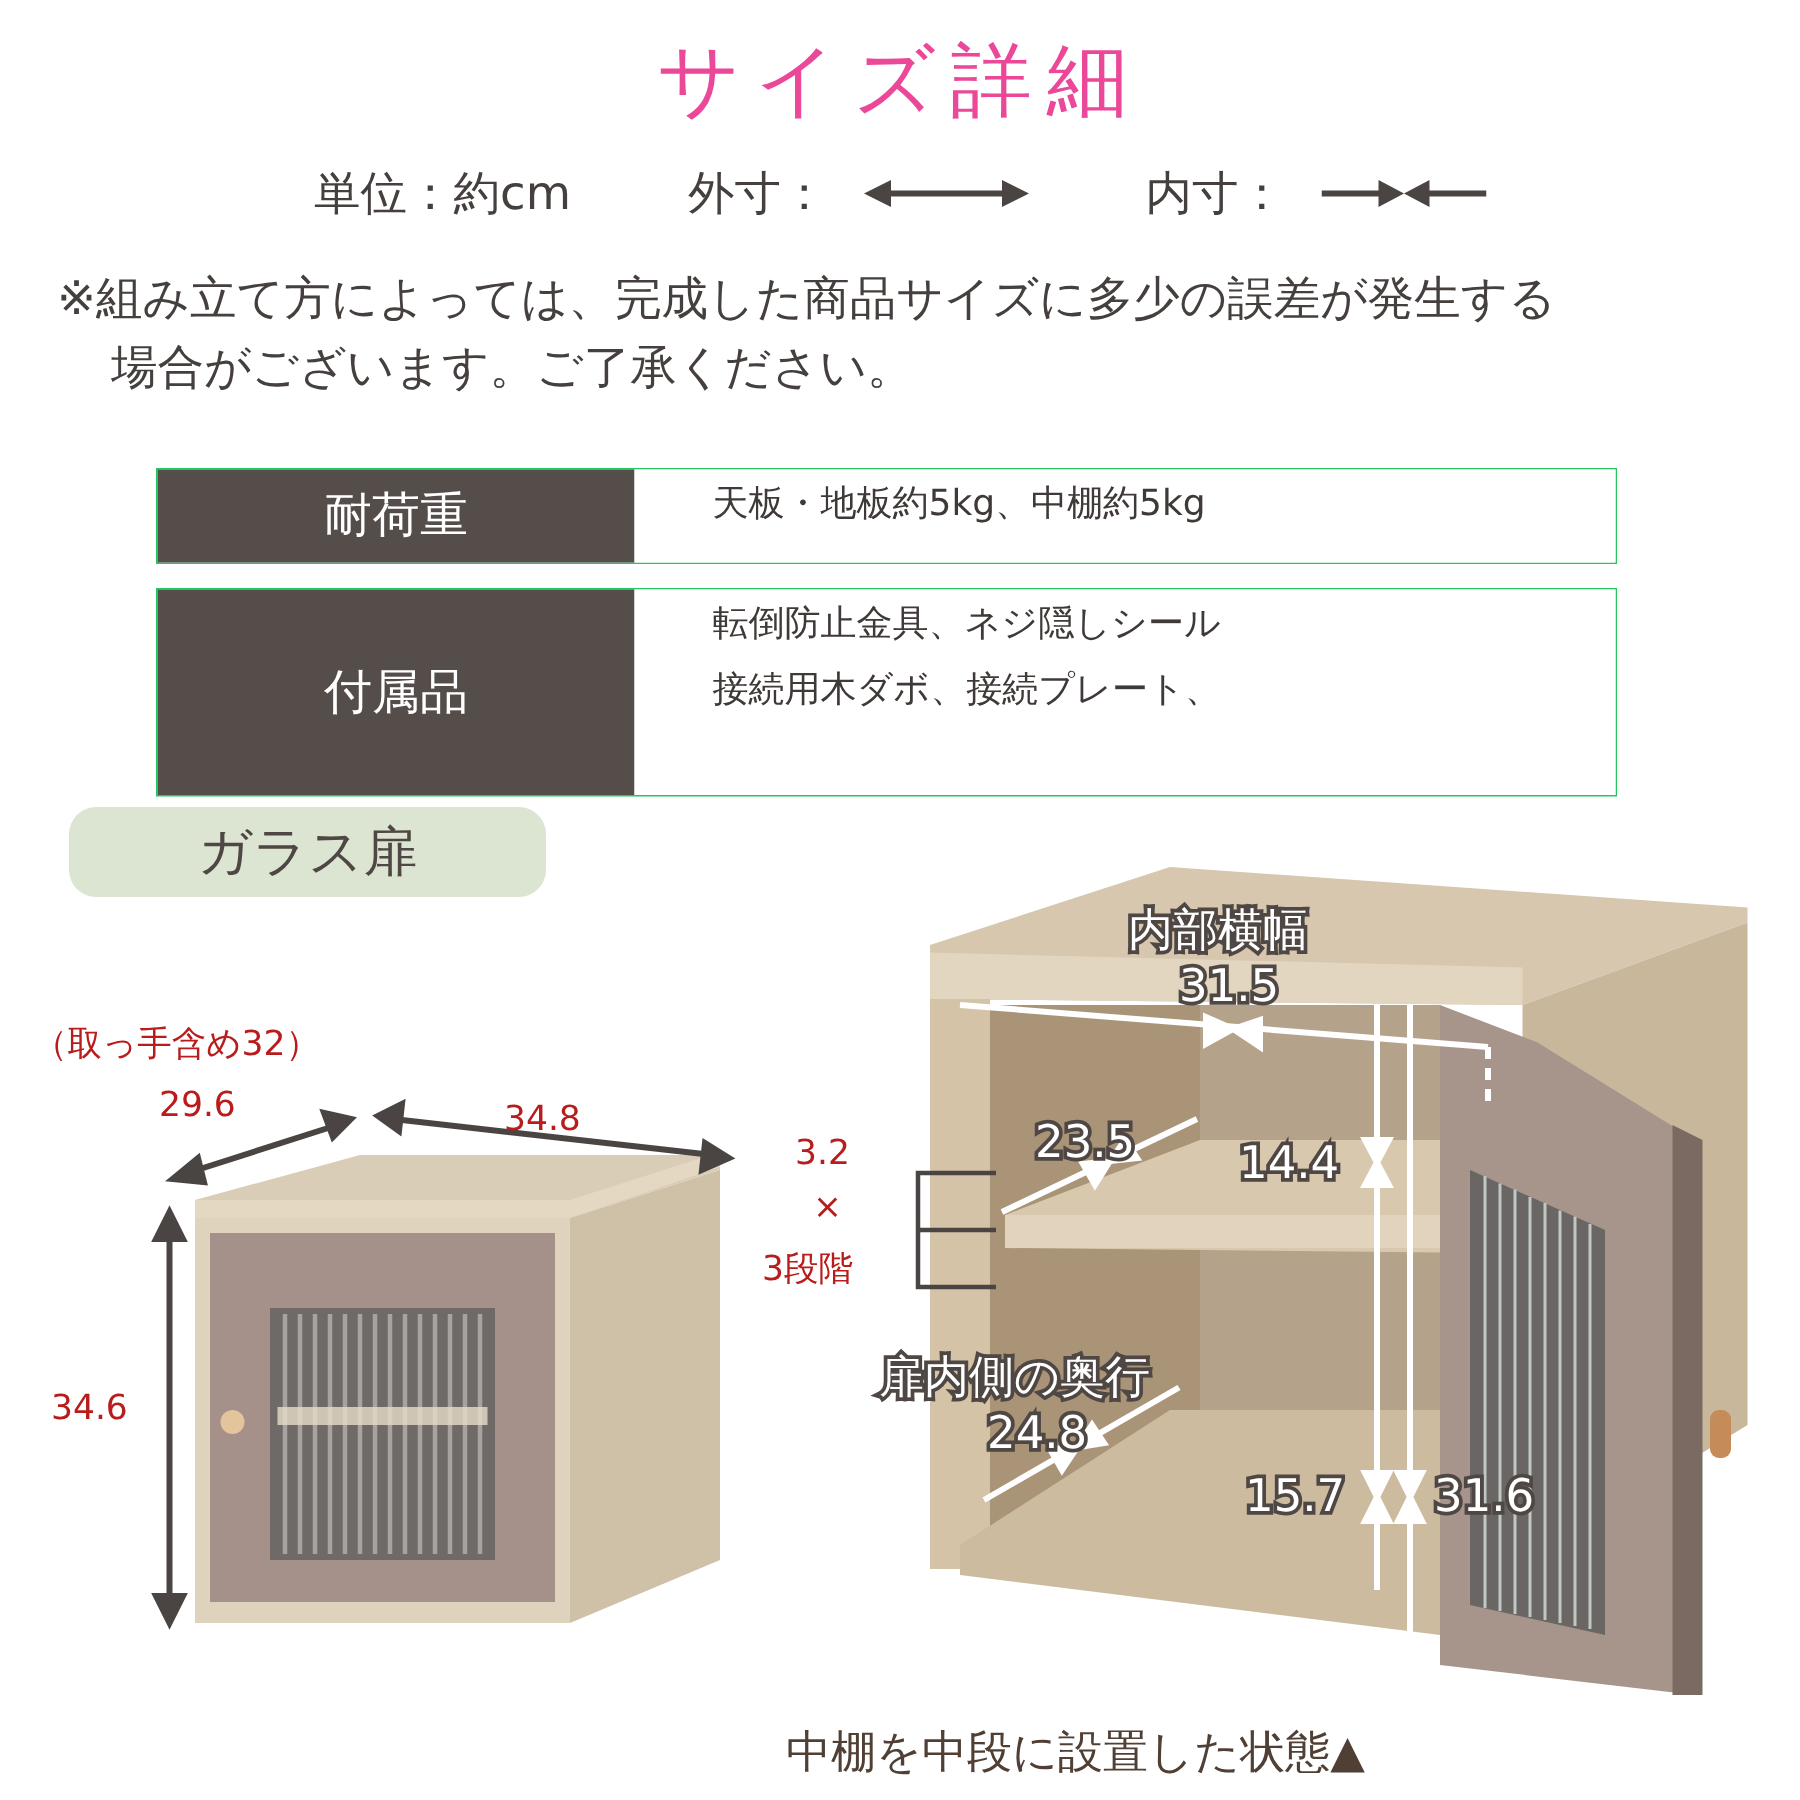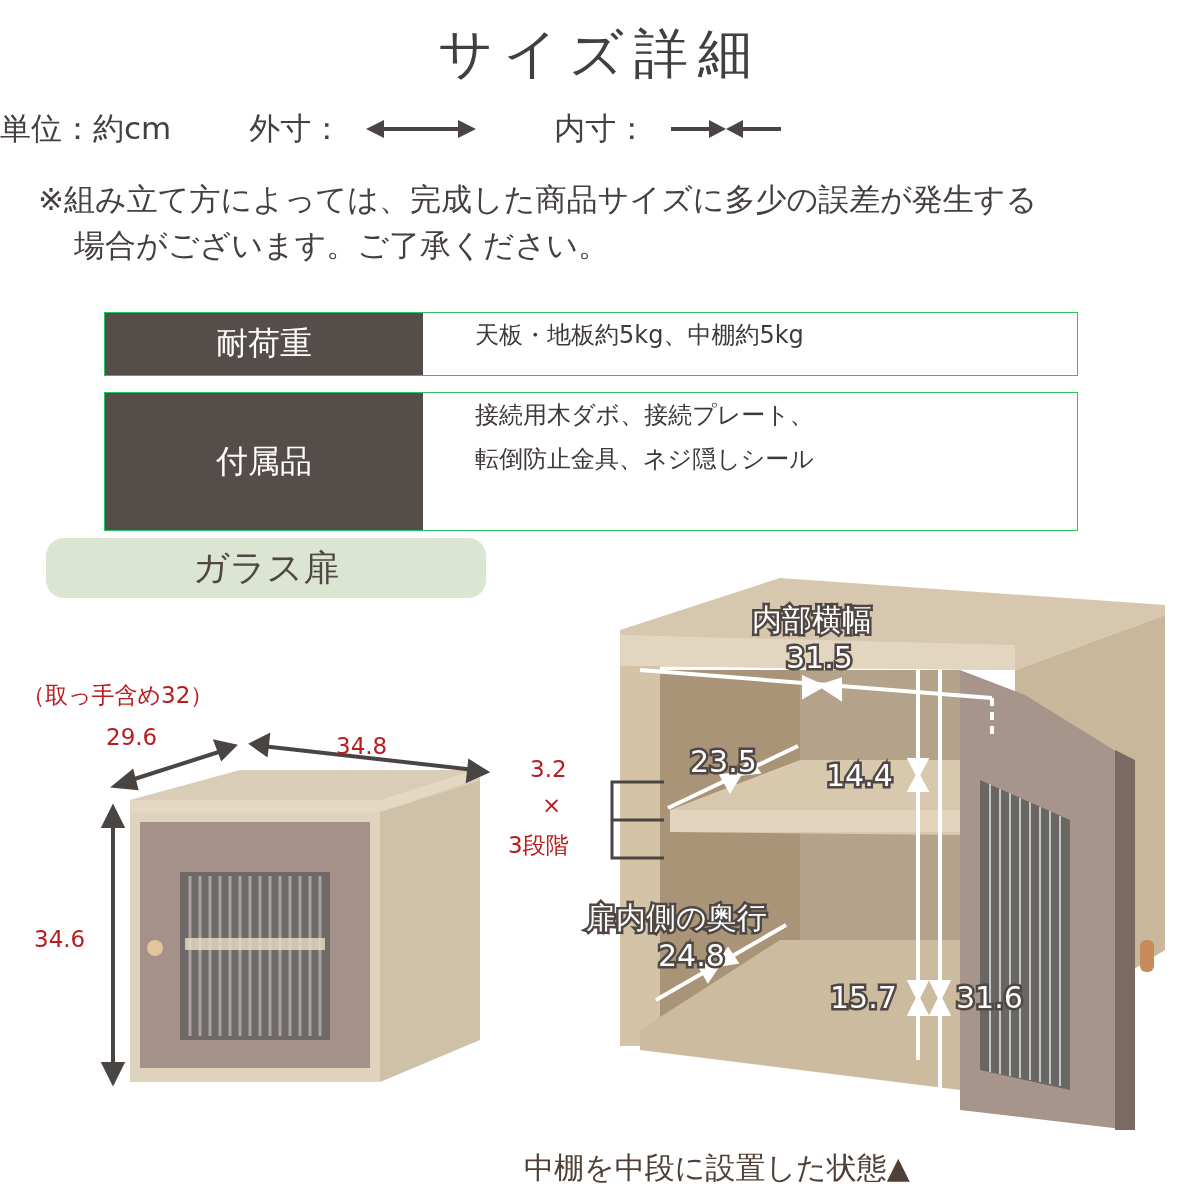--- a/index.html
+++ b/index.html
@@ -1,26 +1,26 @@
 <!DOCTYPE html>
 <html><head>
 <meta charset="utf-8">
 <style>
   html,body{margin:0;padding:0;background:#fff;}
   body{width:1200px;height:1200px;position:relative;overflow:hidden;font-family:"DejaVu Sans","Liberation Sans",sans-serif;color:#4a4543;}
   .abs{position:absolute;}
-  .title{left:0;top:18px;width:1200px;text-align:center;font-family:"DejaVu Serif","Liberation Serif",serif;font-size:54px;letter-spacing:10px;color:#404040;font-weight:300;}
-  .legend{left:0;top:108px;width:1200px;display:flex;align-items:center;gap:24px;font-size:31px;color:#45403e;}
+  .title{left:0;top:18px;width:1200px;text-align:center;font-family:"DejaVu Serif","Liberation Serif",serif;font-size:54px;letter-spacing:10px;color:#ec4899;font-weight:300;}
+  .legend{left:0;top:108px;width:1200px;display:flex;justify-content:center;align-items:center;gap:24px;font-size:31px;color:#45403e;}
   .legend .sp{width:30px;}
   .note{left:38px;top:176px;width:1140px;font-size:31px;line-height:46px;color:#45403e;}
   .note .l2{padding-left:36px;}
   .spec{left:104px;width:974px;display:flex;border:1px solid #22c55e;box-sizing:border-box;}
   .spec .k{width:318px;background:#554d4a;color:#fff;display:flex;align-items:center;justify-content:center;font-size:32px;}
   .spec .v{flex:1;background:#fff;padding-left:52px;display:flex;flex-direction:column;justify-content:flex-start;font-size:24px;color:#3f3a38;line-height:44px;}
-  .pill{left:46px;top:538px;width:440px;height:60px;border-radius:18px;background:#dce5d2;display:flex;align-items:center;justify-content:center;font-size:36px;color:#4f4744;}
+  .pill{left:46px;top:538px;width:318px;height:60px;border-radius:18px;background:#dce5d2;display:flex;align-items:center;justify-content:center;font-size:36px;color:#4f4744;}
   .dim{font-size:23px;color:#b91c1c;}
   .olab{font-size:30px;font-weight:normal;color:#fff;paint-order:stroke;-webkit-text-stroke:5px #4f4744;}
   .caption{left:524px;top:1148px;font-size:30px;color:#4f3f35;}
 </style>
 </head>
 <body>
 
 <div class="abs title">サイズ詳細</div>
 
 <div class="abs legend">
@@ -50,22 +50,22 @@
 <div class="abs spec" style="top:312px;height:64px;">
   <div class="k">耐荷重</div>
   <div class="v">
       <div>天板・地板約5kg、中棚約5kg</div>
     </div>
 </div>
 
 <div class="abs spec" style="top:392px;height:139px;">
   <div class="k">付属品</div>
   <div class="v">
+    <div>転倒防止金具、ネジ隠しシール</div>
     <div>接続用木ダボ、接続プレート、</div>
-    <div>転倒防止金具、ネジ隠しシール</div>
   </div>
 </div>
 
 <div class="abs pill">ガラス扉</div>
 
 <svg class="abs" style="left:0;top:600px;" width="520" height="520">
 
   <polygon points="130,200 240,170 480,170 480,180 380,212 130,212" fill="#d9cdb7"></polygon>
   <polygon points="130,200 380,200 480,168 480,178 380,212 130,212" fill="#e4d8c2"></polygon>
 

